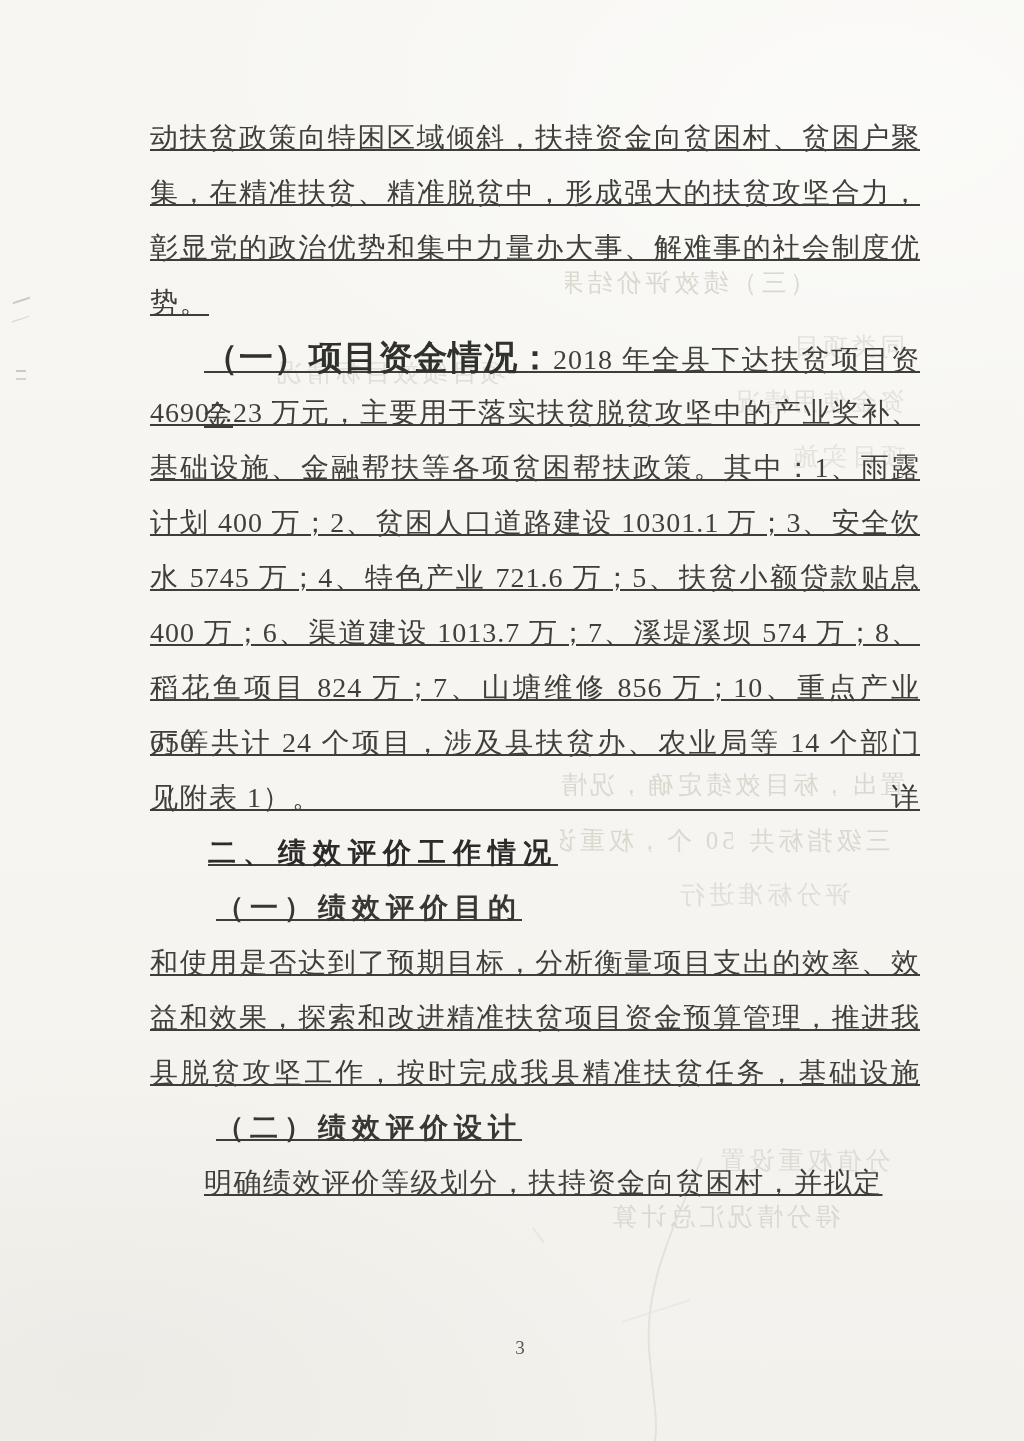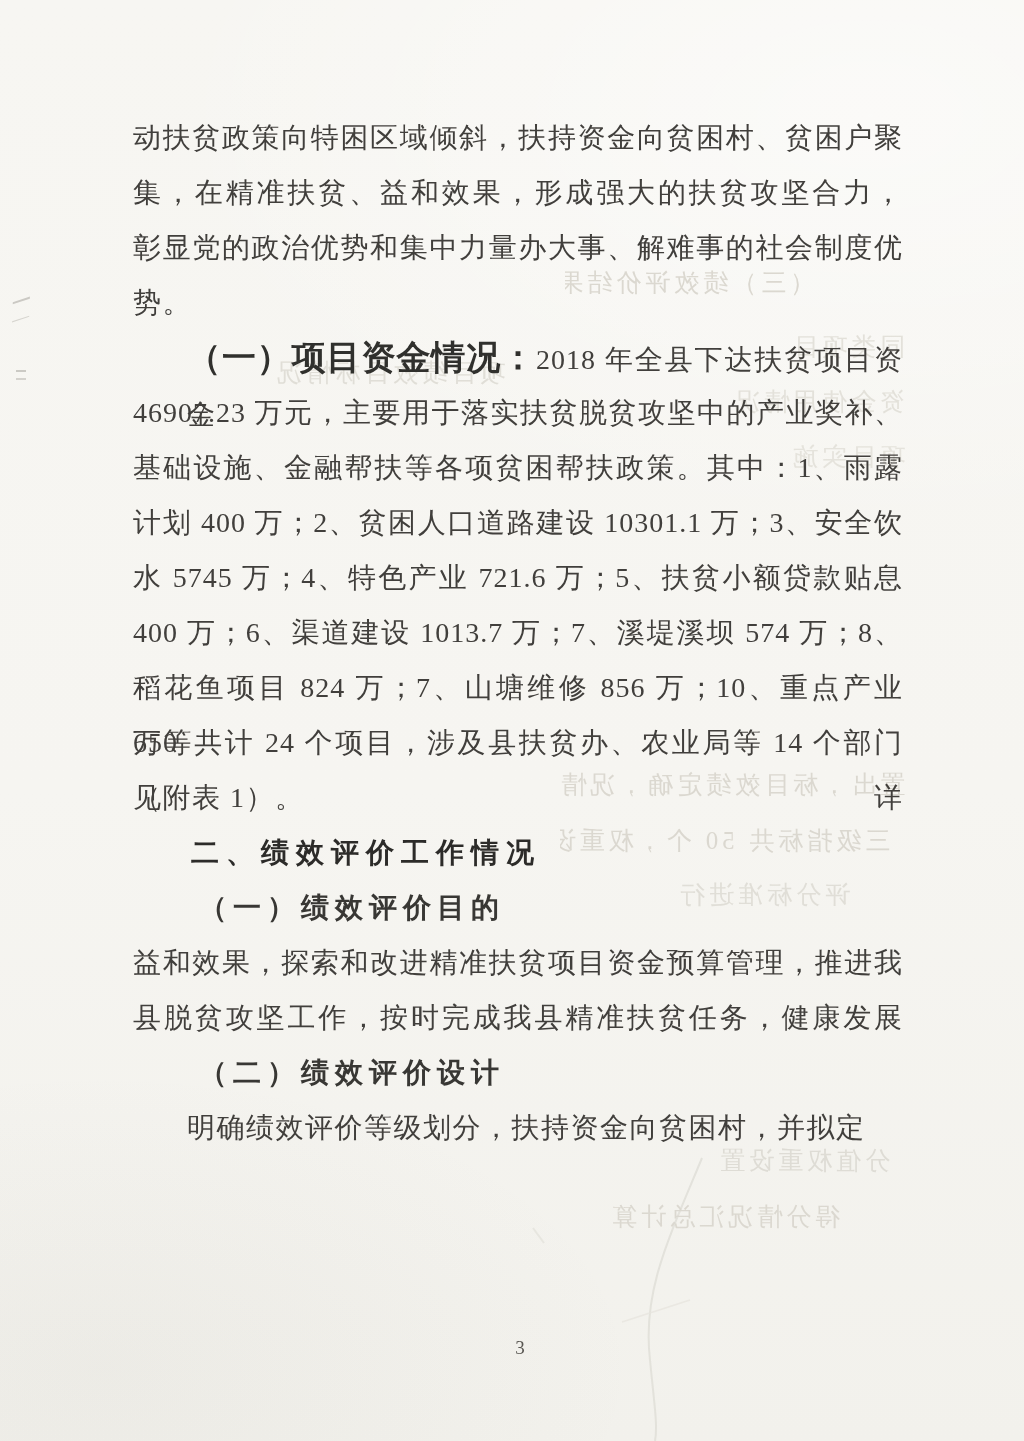--- a/index.html
+++ b/index.html
@@ -5,21 +5,21 @@
   html,body{margin:0;padding:0;}
   body{width:1024px;height:1441px;overflow:hidden;
        font-family:"Liberation Serif","DejaVu Serif",serif;}
   .page{position:relative;width:1024px;height:1441px;overflow:hidden;
         background:
           radial-gradient(1200px 700px at 85% 8%, rgba(255,255,255,.5), rgba(255,255,255,0) 60%),
           radial-gradient(900px 500px at 10% 95%, rgba(120,115,100,.05), rgba(120,115,100,0) 60%),
           linear-gradient(180deg,#f7f6f2 0%,#f6f5f1 55%,#f2f1ec 100%);
         color:#3e3d3a;}
   
-  .textcol{position:absolute;left:133px;top:110px;width:770px;}
+  .textcol{position:absolute;left:150px;top:110px;width:770px;text-decoration:underline;}
   .line{height:55px;line-height:55px;font-size:28px;letter-spacing:1px;
         color:#413f3c;}
   .j{text-align:justify;text-align-last:justify;}
   .ind2{padding-left:54px;}
   .ind-head{padding-left:58px;}
   .ind-sub{padding-left:66px;}
   .short{letter-spacing:1.5px;}
   .head{font-family:"Liberation Sans","DejaVu Sans",sans-serif;
         font-weight:700;font-size:28px;letter-spacing:7px;color:#2c2b29;}
   .sub{font-weight:600;font-size:28px;letter-spacing:6px;color:#383734;}
@@ -69,34 +69,35 @@
   <div class="bleed b7">三级指标共 50 个，权重设定</div>
   <div class="bleed b8">评分标准进行</div>
   <div class="bleed b9">分值权重设置</div>
   <div class="bleed b10">得分情况汇总计算</div>
 
   <div class="speck1"></div>
   <div class="speck2"></div>
 
   <main class="textcol">
     <div class="line j">动扶贫政策向特困区域倾斜，扶持资金向贫困村、贫困户聚</div>
-    <div class="line j">集，在精准扶贫、益和效果，形成强大的扶贫攻坚合力，</div>
+    <div class="line j">集，在精准扶贫、精准脱贫中，形成强大的扶贫攻坚合力，</div>
     <div class="line j">彰显党的政治优势和集中力量办大事、解难事的社会制度优</div>
     <div class="line short">势。</div>
     <div class="line j ind2"><span class="lead">（一）项目资金情况：</span><span>2018 年全县下达扶贫项目资金</span></div>
     <div class="line j">46907.23 万元，主要用于落实扶贫脱贫攻坚中的产业奖补、</div>
     <div class="line j">基础设施、金融帮扶等各项贫困帮扶政策。其中：1、雨露</div>
     <div class="line j">计划 400 万；2、贫困人口道路建设 10301.1 万；3、安全饮</div>
     <div class="line j">水 5745 万；4、特色产业 721.6 万；5、扶贫小额贷款贴息</div>
     <div class="line j">400 万；6、渠道建设 1013.7 万；7、溪堤溪坝 574 万；8、</div>
     <div class="line j">稻花鱼项目 824 万；7、山塘维修 856 万；10、重点产业 650</div>
     <div class="line j">万等共计 24 个项目，涉及县扶贫办、农业局等 14 个部门（详</div>
     <div class="line short">见附表 1）。</div>
     <div class="line head ind-head">二、绩效评价工作情况</div>
     <div class="line sub ind-sub">（一）绩效评价目的</div>
+    <div class="line j">和使用是否达到了预期目标，分析衡量项目支出的效率、效</div>
     <div class="line j">益和效果，探索和改进精准扶贫项目资金预算管理，推进我</div>
-    <div class="line j">县脱贫攻坚工作，按时完成我县精准扶贫任务，健康发展</div>
+    <div class="line j">县脱贫攻坚工作，按时完成我县精准扶贫任务，基础设施</div>
     <div class="line sub ind-sub">（二）绩效评价设计</div>
     <div class="line ind2 short">明确绩效评价等级划分，扶持资金向贫困村，并拟定</div>
   </main>
 
   <div class="pageno">3</div>
 </div>
 
 </body></html>

